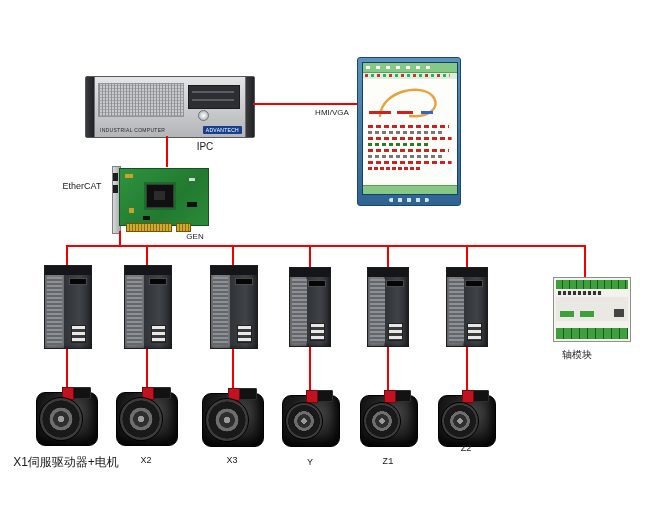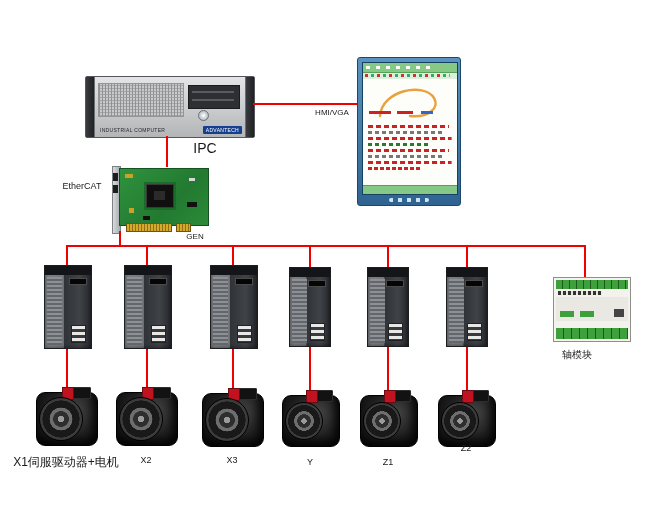--- a/index.html
+++ b/index.html
@@ -111,21 +111,21 @@
 
   <div class="ipc">
     <div class="ear l"></div>
     <div class="ear r"></div>
     <div class="grille"></div>
     <div class="bay"></div>
     <div class="badge"></div>
     <div class="ptext">INDUSTRIAL COMPUTER</div>
     <div class="brand">ADVANTECH</div>
   </div>
-  <div class="lbl" style="left:188px;top:141px;width:34px;font-size:14px;">IPC</div>
+  <div class="lbl" style="left:188px;top:141px;width:34px;font-size:10px;">IPC</div>
 
   <div class="monitor">
     <div class="mscreen">
       <div class="sc-top"></div>
       <div class="sc-sub"></div>
       <svg class="sc-curve" viewBox="0 0 84 44">
         <path d="M14,36 C16,10 58,2 68,18 C74,28 62,38 44,36" fill="none" stroke="#e8a23c" stroke-width="2.4" stroke-linecap="round"></path>
       </svg>
       <div class="sc-read"></div>
       <div class="sc-rows"></div>
@@ -231,21 +231,21 @@
   <div class="motor sm" style="left:438px;top:395px;width:56px;height:50px;">
     <div class="mtbox"></div>
     <div class="mplug"></div>
     <div class="mface"></div>
   </div>
 
   <div class="lbl" style="left:11px;top:456px;width:110px;font-size:12px;">X1伺服驱动器+电机</div>
   <div class="lbl" style="left:116px;top:456px;width:60px;font-size:9px;">X2</div>
   <div class="lbl" style="left:202px;top:456px;width:60px;font-size:9px;">X3</div>
   <div class="lbl" style="left:280px;top:458px;width:60px;font-size:9px;">Y</div>
-  <div class="lbl" style="left:358px;top:458px;width:60px;font-size:9px;">Z1</div>
+  <div class="lbl" style="left:358px;top:458px;width:60px;font-size:9px;font-family:Liberation Mono, monospace;">Z1</div>
   <div class="lbl" style="left:436px;top:444px;width:60px;font-size:9px;">Z2</div>
 
   <div class="axmod">
     <div class="am-top"></div>
     <div class="am-leds"></div>
     <div class="am-mid"></div>
     <div class="am-bot"></div>
   </div>
   <div class="lbl" style="left:547px;top:349px;width:60px;font-size:10px;">轴模块</div>
 

